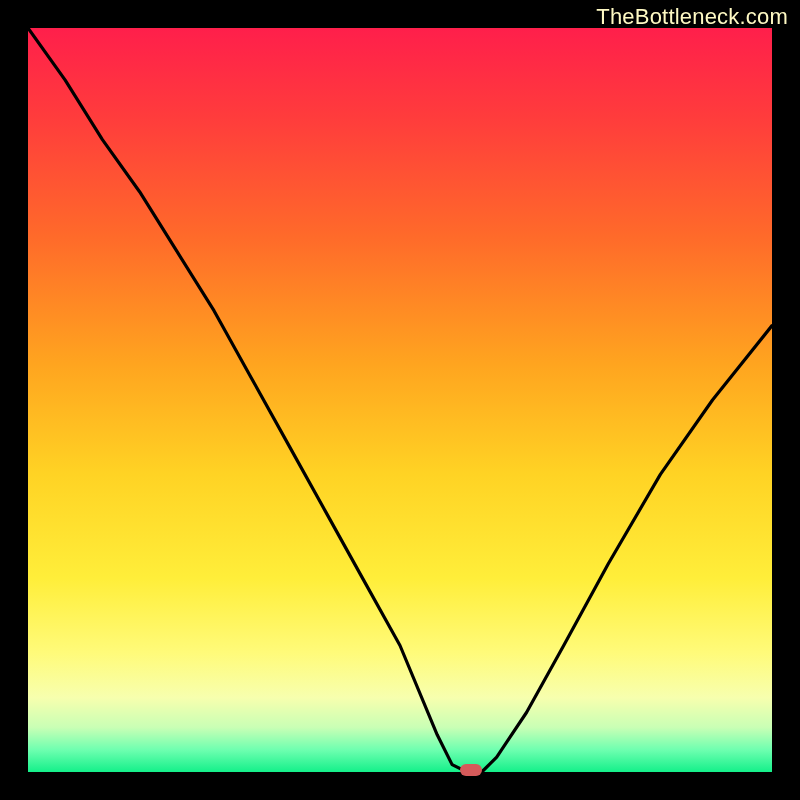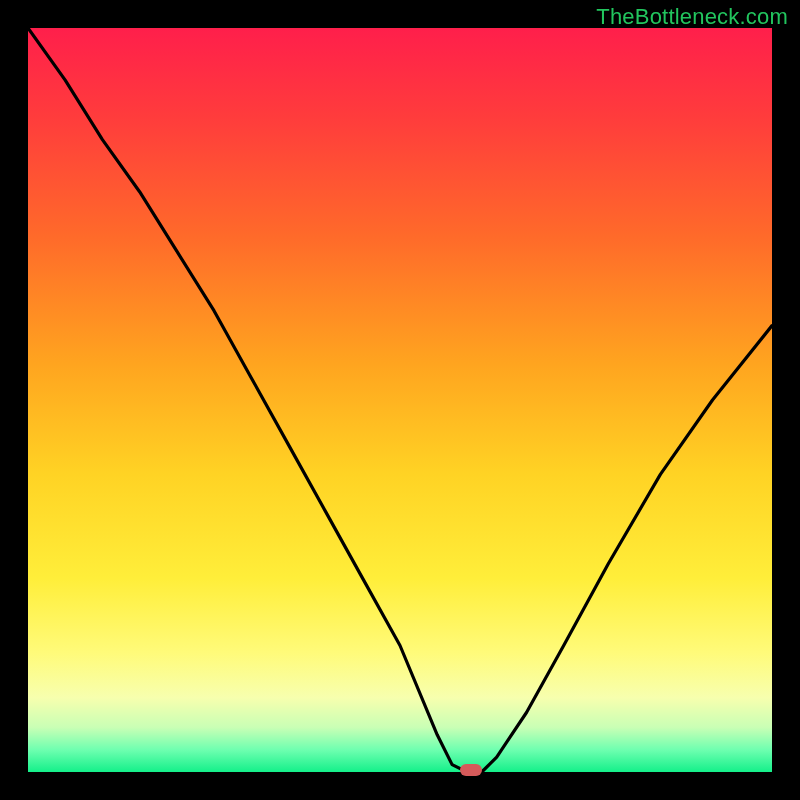--- a/index.html
+++ b/index.html
@@ -14,21 +14,21 @@
   .outer {
     position: relative;
     width: 800px;
     height: 800px;
     background: #000;
   }
   .watermark {
     position: absolute;
     top: 4px;
     right: 12px;
-    color: #22c55e;
+    color: #fef9c3;
     font-size: 22px;
     font-weight: 500;
     letter-spacing: 0.2px;
     z-index: 10;
   }
   .plot-bg {
     position: absolute;
     left: 28px;
     top: 28px;
     width: 744px;

